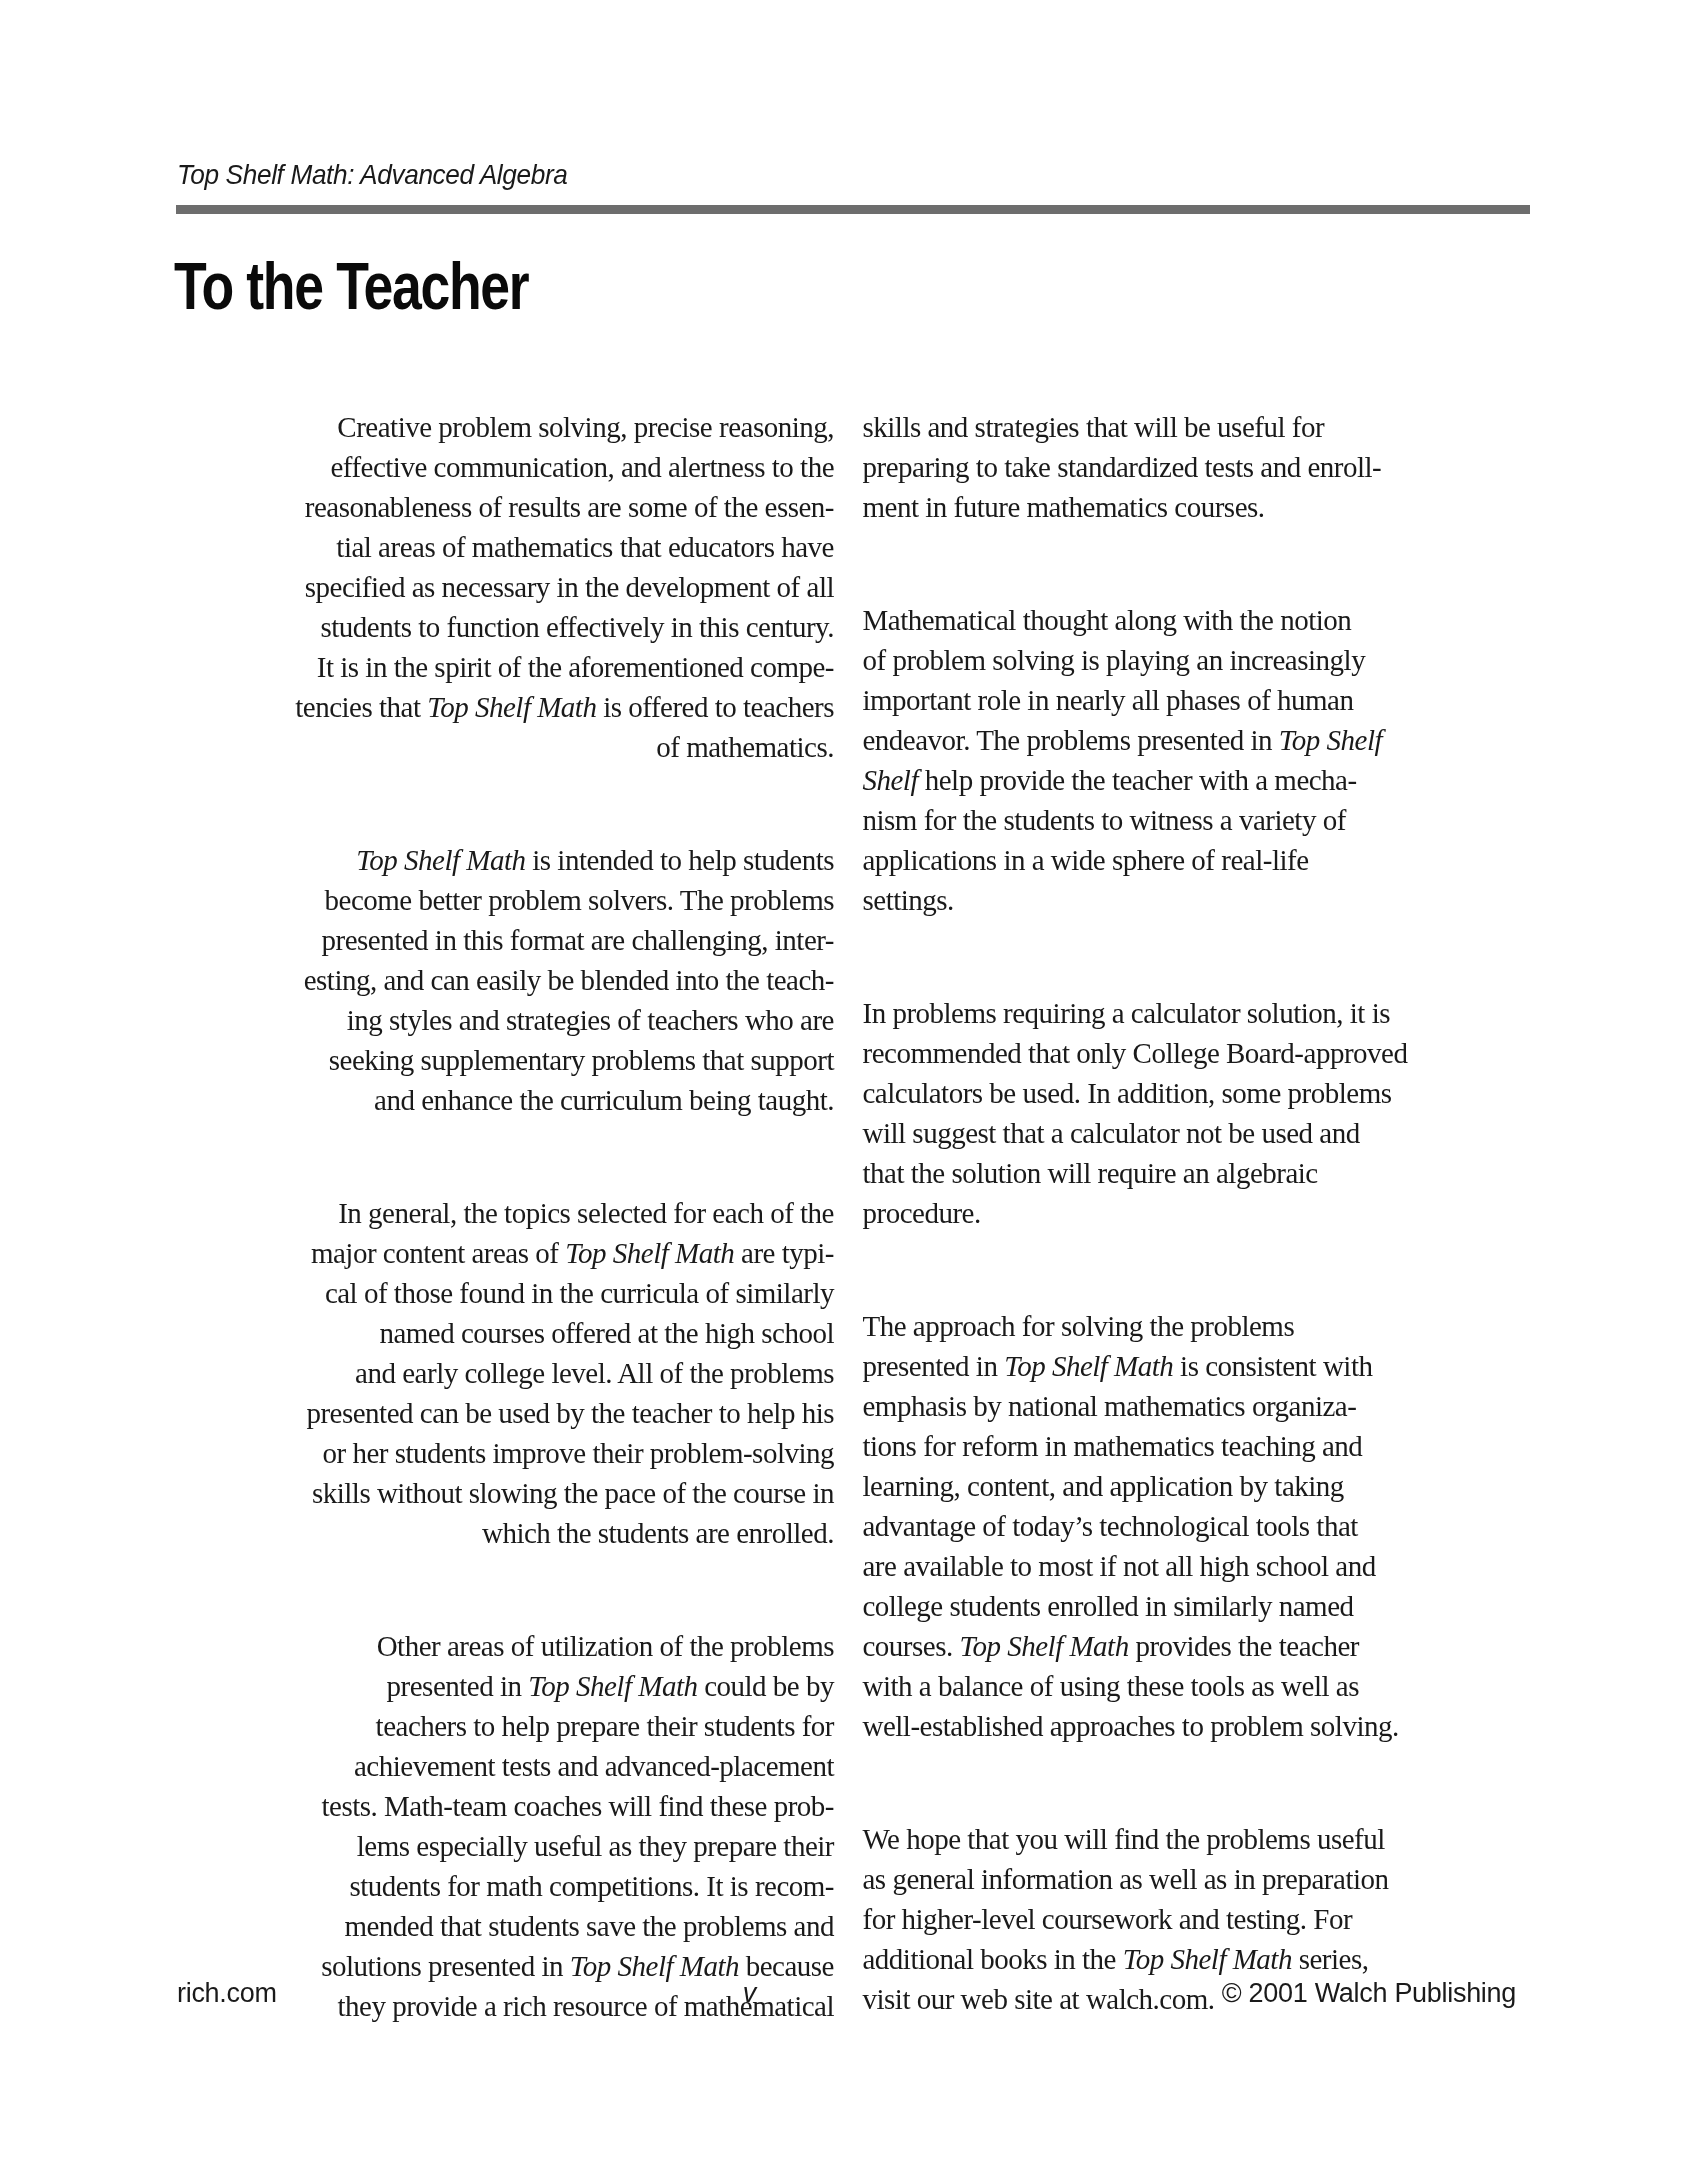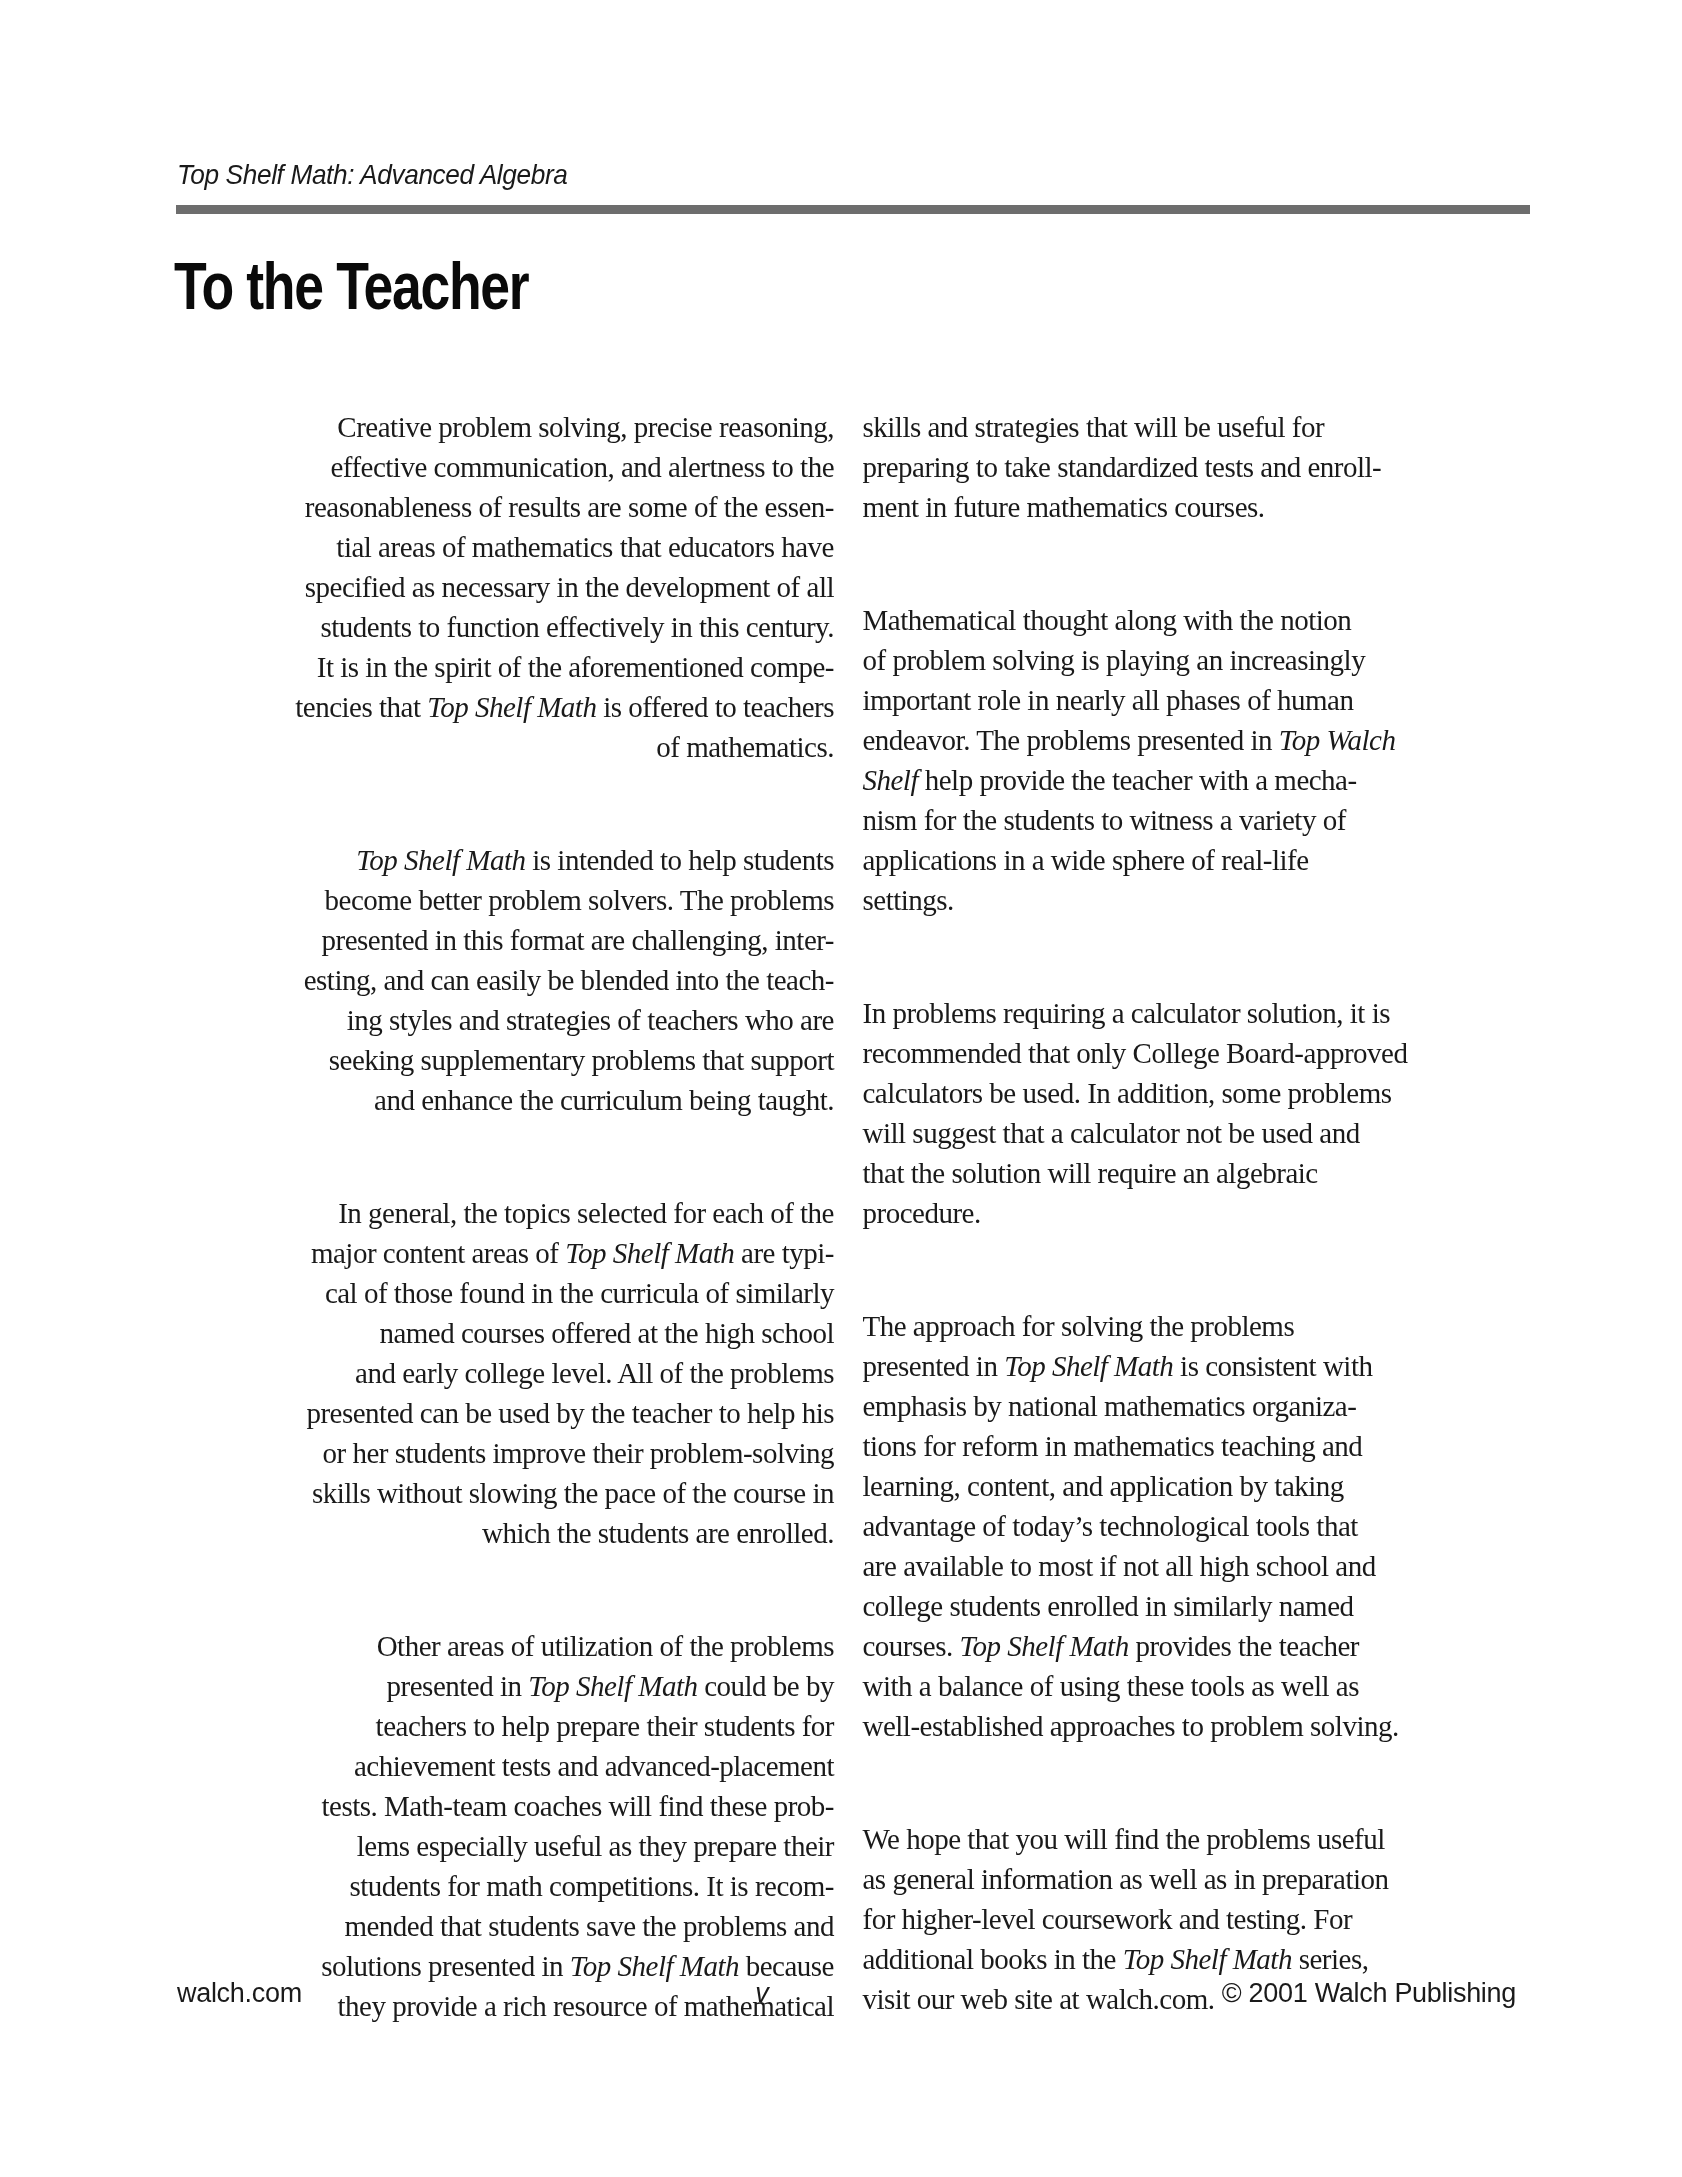--- a/index.html
+++ b/index.html
@@ -93,27 +93,27 @@
 
   <div class="columns">
     <div class="col col-left">
       <p>Creative problem solving, precise reasoning,<br>effective communication, and alertness to the<br>reasonableness of results are some of the essen-<br>tial areas of mathematics that educators have<br>specified as necessary in the development of all<br>students to function effectively in this century.<br>It is in the spirit of the aforementioned compe-<br>tencies that <em>Top Shelf Math</em> is offered to teachers<br>of mathematics.</p>
       <p><em>Top Shelf Math</em> is intended to help students<br>become better problem solvers. The problems<br>presented in this format are challenging, inter-<br>esting, and can easily be blended into the teach-<br>ing styles and strategies of teachers who are<br>seeking supplementary problems that support<br>and enhance the curriculum being taught.</p>
       <p>In general, the topics selected for each of the<br>major content areas of <em>Top Shelf Math</em> are typi-<br>cal of those found in the curricula of similarly<br>named courses offered at the high school<br>and early college level. All of the problems<br>presented can be used by the teacher to help his<br>or her students improve their problem-solving<br>skills without slowing the pace of the course in<br>which the students are enrolled.</p>
       <p>Other areas of utilization of the problems<br>presented in <em>Top Shelf Math</em> could be by<br>teachers to help prepare their students for<br>achievement tests and advanced-placement<br>tests. Math-team coaches will find these prob-<br>lems especially useful as they prepare their<br>students for math competitions. It is recom-<br>mended that students save the problems and<br>solutions presented in <em>Top Shelf Math</em> because<br>they provide a rich resource of mathematical</p>
     </div>
     <div class="col col-right">
       <p>skills and strategies that will be useful for<br>preparing to take standardized tests and enroll-<br>ment in future mathematics courses.</p>
-      <p>Mathematical thought along with the notion<br>of problem solving is playing an increasingly<br>important role in nearly all phases of human<br>endeavor. The problems presented in <em>Top Walch</em><br><em>Shelf</em> help provide the teacher with a mecha-<br>nism for the students to witness a variety of<br>applications in a wide sphere of real-life<br>settings.</p>
+      <p>Mathematical thought along with the notion<br>of problem solving is playing an increasingly<br>important role in nearly all phases of human<br>endeavor. The problems presented in <em>Top Shelf</em><br><em>Shelf</em> help provide the teacher with a mecha-<br>nism for the students to witness a variety of<br>applications in a wide sphere of real-life<br>settings.</p>
       <p>In problems requiring a calculator solution, it is<br>recommended that only College Board-approved<br>calculators be used. In addition, some problems<br>will suggest that a calculator not be used and<br>that the solution will require an algebraic<br>procedure.</p>
       <p>The approach for solving the problems<br>presented in <em>Top Shelf Math</em> is consistent with<br>emphasis by national mathematics organiza-<br>tions for reform in mathematics teaching and<br>learning, content, and application by taking<br>advantage of today’s technological tools that<br>are available to most if not all high school and<br>college students enrolled in similarly named<br>courses. <em>Top Shelf Math</em> provides the teacher<br>with a balance of using these tools as well as<br>well-established approaches to problem solving.</p>
       <p>We hope that you will find the problems useful<br>as general information as well as in preparation<br>for higher-level coursework and testing. For<br>additional books in the <em>Top Shelf Math</em> series,<br>visit our web site at walch.com.</p>
     </div>
   </div>
 
   <div class="footer">
-    <span class="site">walch.com</span>
+    <span class="site">rich.com</span>
     <span class="page-num">v</span>
     <span class="copyright">© 2001 Walch Publishing</span>
   </div>
 
 </div>
 
 
 </body></html>

